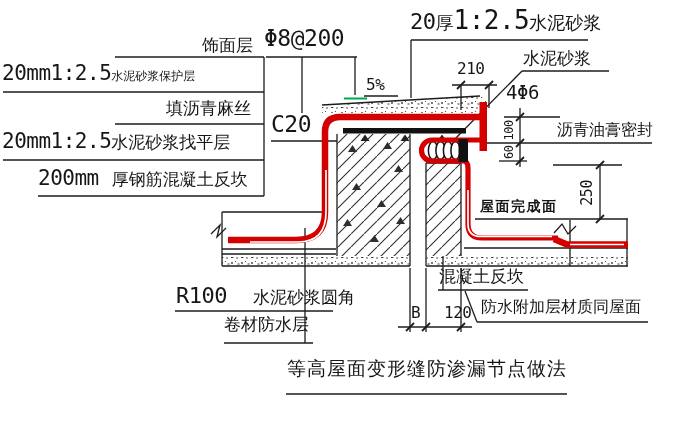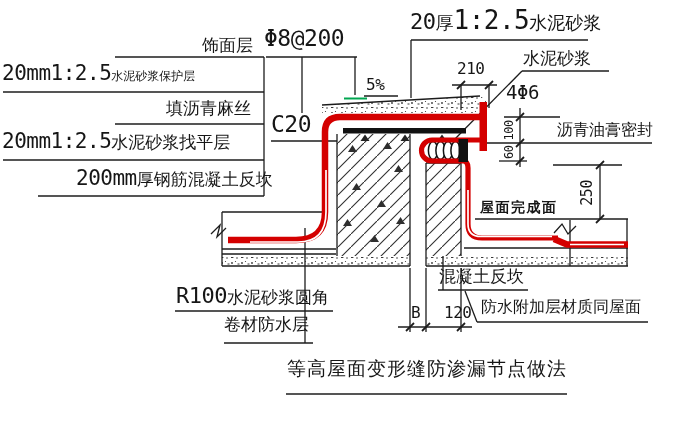--- a/index.html
+++ b/index.html
@@ -181,50 +181,50 @@
   <span class="num" style="font-size:21px;">20mm1:2.5</span><span class="cjk" style="font-size:12px;text-align:center;">水泥砂浆保护层</span>
 </div>
 
 <div class="lbl cjk" style="left:166px;top:100px;font-size:17px;">填沥青麻丝</div>
 
 <div class="lbl" style="left:2px;top:130px;">
   <span class="num" style="font-size:21px;">20mm1:2.5</span><span class="cjk" style="font-size:17px;">水泥砂浆找平层</span>
 </div>
 
 <div class="lbl" style="left:38px;top:167px;">
-  <span class="num" style="font-size:21px;margin-left:38px;">200mm</span><span class="cjk" style="font-size:17px;">厚钢筋混凝土反坎</span>
+  <span class="num" style="font-size:21px;">200mm</span><span class="cjk" style="font-size:17px;padding-left:13px;">厚钢筋混凝土反坎</span>
 </div>
 
 <div class="lbl num" style="left:264px;top:26px;font-size:23px;">Φ8@200</div>
 
 <div class="lbl num" style="left:271px;top:112px;font-size:23px;">C20</div>
 
 <div class="lbl" style="left:410px;top:7px;">
   <span class="num" style="font-size:22px;">20</span><span class="cjk" style="font-size:18px;">厚</span><span class="num" style="font-size:26px;">1:2.5</span><span class="cjk" style="font-size:18px;">水泥砂浆</span>
 </div>
 
 <div class="lbl num" style="left:457px;top:61px;font-size:16px;">210</div>
 <div class="lbl num" style="left:366px;top:77px;font-size:16px;">5%</div>
 
 <div class="lbl cjk" style="left:523px;top:50px;font-size:17px;">水泥砂浆</div>
 <div class="lbl num" style="left:506px;top:83px;font-size:19px;">4Φ6</div>
 <div class="lbl cjk" style="left:557px;top:122px;font-size:16px;">沥青油膏密封</div>
 
-<div class="lbl cjk small-dark" style="left:480px;top:200px;font-size:14px;">屋面完成面</div>
+<div class="lbl cjk small-dark" style="left:480px;top:200px;font-size:14px;font-family:Liberation Serif, serif;">屋面完成面</div>
 
 <div class="lbl num rot" style="left:497px;top:124px;width:24px;font-size:12px;text-align:center;">100</div>
 <div class="lbl num rot" style="left:501px;top:146px;width:16px;font-size:12px;text-align:center;">60</div>
 <div class="lbl num rot" style="left:573px;top:185px;width:30px;font-size:15px;text-align:center;">250</div>
 
 <div class="lbl cjk" style="left:439px;top:268px;font-size:17px;">混凝土反坎</div>
 
 <div class="lbl cjk" style="left:481px;top:299px;font-size:16px;">防水附加层材质同屋面</div>
 
 <div class="lbl" style="left:176px;top:284px;">
-  <span class="num" style="font-size:22px;">R100</span><span class="cjk" style="font-size:17px;">水泥砂浆圆角</span>
+  <span class="num" style="font-size:22px;">R100</span><span class="cjk" style="font-size:17px;margin-left:26px;">水泥砂浆圆角</span>
 </div>
 <div class="lbl cjk" style="left:224px;top:316px;font-size:17px;">卷材防水层</div>
 
 <div class="lbl num" style="left:411px;top:305px;font-size:16px;">B</div>
 <div class="lbl num" style="left:428px;top:305px;font-size:16px;margin-left:16px;">120</div>
 
 <div class="lbl cjk" style="left:287px;top:359px;font-size:19px;letter-spacing:1px;">等高屋面变形缝防渗漏节点做法</div>
 
 </div>
 

